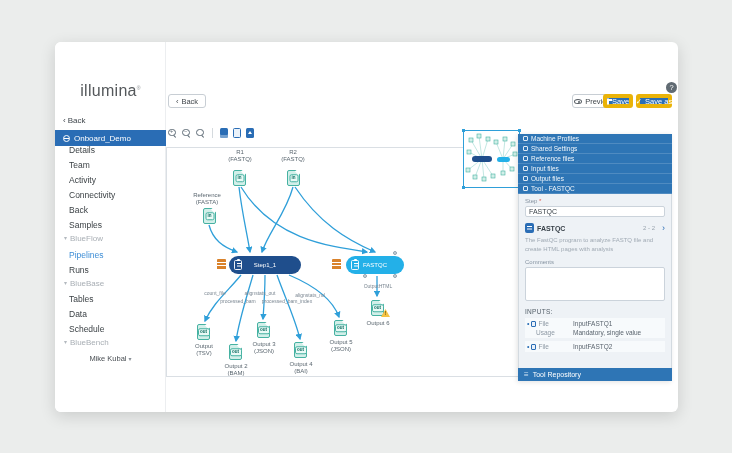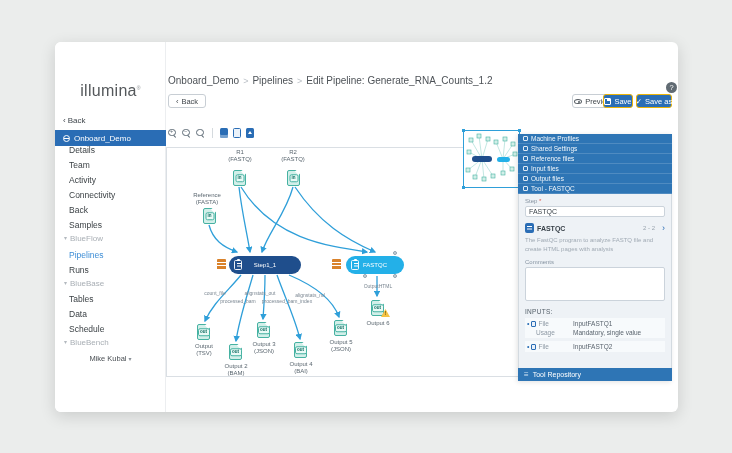--- a/index.html
+++ b/index.html
@@ -20,21 +20,21 @@
   .sb-sec{position:absolute;left:9px;font-size:8px;color:#a8aeb4;display:flex;gap:3px;white-space:nowrap}
   .sb-sec .car{font-size:6px;color:#b3b9bf}
   .sb-user{position:absolute;top:312px;left:0;width:111px;text-align:center;font-size:7.5px;color:#4a4f54}
   .sb-user .car{font-size:6px;color:#8a9097}
   
   .crumb{position:absolute;top:33px;left:113px;font-size:10px;color:#4d5257;white-space:nowrap}
   .crumb .sep{color:#b9bfc5;margin:0 4px;font-size:9px}
   .help{position:absolute;top:40px;left:611px;width:11px;height:11px;border-radius:50%;background:#616b73;color:#fff;font-size:7.5px;text-align:center;line-height:11px}
   .btn{position:absolute;top:52px;height:14px;display:inline-flex;align-items:center;justify-content:center;gap:3px;font-size:7.5px;border-radius:3px;white-space:nowrap}
   .btn.light{background:#fff;border:1px solid #c8ced4;color:#41474c}
-  .btn.blue{background:#2a6db5;border:1px solid #eab308;color:#fff}
+  .btn.blue{background:#2a6db5;border:4px solid #eab308;color:#fff}
   .eye{width:8px;height:5px;border:1px solid #555c62;border-radius:50%;position:relative}
   .eye::before{content:"";position:absolute;left:2.4px;top:1px;width:2px;height:2px;border-radius:50%;background:#555c62}
   .floppy{width:7px;height:7px;border:1px solid #fff;border-radius:1px;position:relative}
   .floppy::before{content:"";position:absolute;left:1.5px;top:0;width:3px;height:2.5px;background:#fff}
   
   .tabs{position:absolute;top:66px;left:113px;display:flex;align-items:flex-end;height:15px}
   .tab{font-size:7.5px;letter-spacing:.5px;color:#6e7984;margin-right:23px;padding-bottom:4px;display:flex;align-items:center;gap:3px;white-space:nowrap}
   .tab.active{color:#2e3840;border-bottom:2px solid #f2b64b;padding-left:5px;padding-right:5px}
   .ti-report{width:6px;height:7px;background:#5a646e;border-radius:1px;position:relative}
   .ti-report::before{content:"";position:absolute;left:1px;top:1.5px;width:4px;height:1px;background:#fff;box-shadow:0 2px 0 #fff}
@@ -134,23 +134,20 @@
     <div class="sb-item" style="top:252px">Tables</div>
     <div class="sb-item" style="top:267px">Data</div>
     <div class="sb-item" style="top:282px">Schedule</div>
     <div class="sb-sec" style="top:296px">
           <span class="car">▾</span>
           <span>BlueBench</span>
         </div>
     <div class="sb-user"><span>Mike Kubal</span> <span class="car">▾</span></div>
   </div>
 
-  <div class="crumb">
-    <span>Onboard_Demo</span><span class="sep">&gt;</span><span>Pipelines</span><span class="sep">&gt;</span><span>Edit Pipeline: Generate_RNA_Counts_1.2</span>
-  </div>
   <div class="help">?</div>
   <div class="btn light" style="left:113px;width:38px">
         <span>‹</span>
         <span>Back</span>
       </div>
   <div class="btn light" style="left:517px;width:42px">
         <span class="eye"></span>
         <span>Preview</span>
       </div>
   <div class="btn blue" style="left:548px;width:30px">

